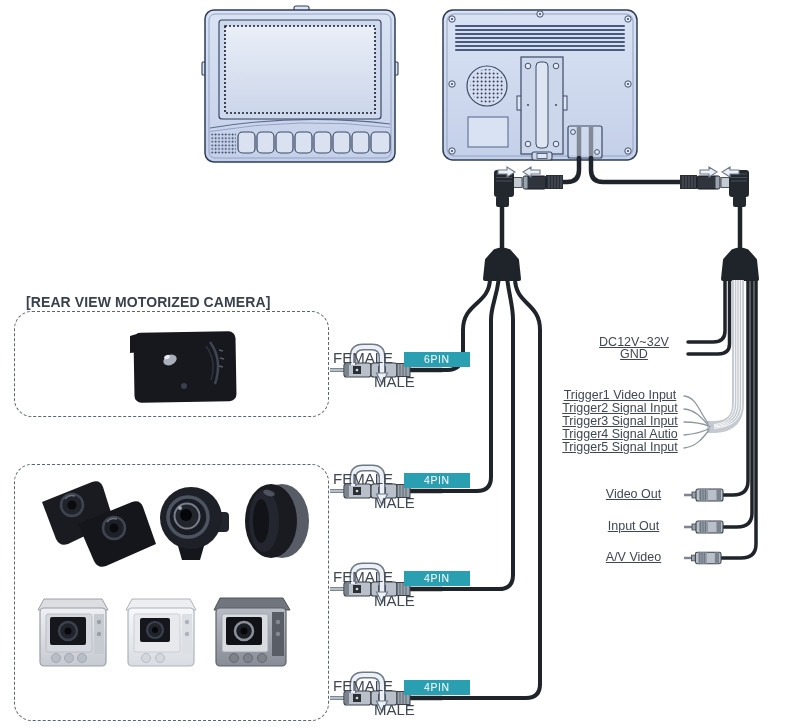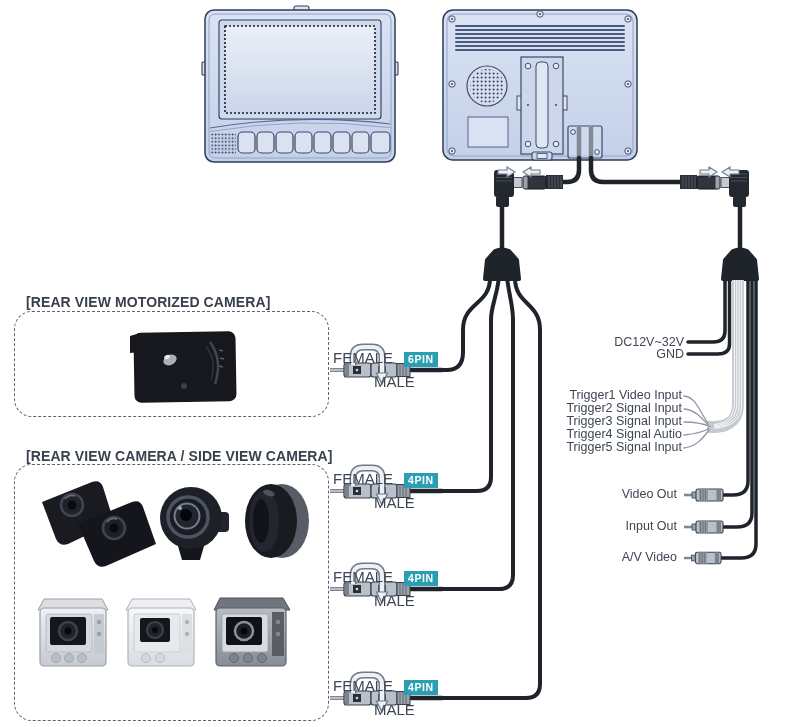--- a/index.html
+++ b/index.html
@@ -1,25 +1,25 @@
 <!DOCTYPE html>
 <html><head>
 <meta charset="utf-8">
 <style>
   html,body{margin:0;padding:0;background:#fff;}
   .stage{position:relative;width:800px;height:727px;background:#fff;
          font-family:"Liberation Sans",sans-serif;overflow:hidden;}
   svg.abs{position:absolute;}
   .lbl{position:absolute;color:#3f4754;font-size:12.5px;line-height:13px;white-space:nowrap;}
-  .r{text-align:right;}
+  .r{text-align:center;text-decoration:underline;}
   .boxtitle{position:absolute;color:#39414d;font-size:14px;font-weight:600;
             letter-spacing:0.1px;white-space:nowrap;}
   .cambox{position:absolute;border:1.6px dashed #5a6472;border-radius:18px;background:#fff0;}
-  .pin{position:absolute;background:#2b9fb2;color:#ffffff;font-size:10.5px;font-weight:bold;
-       padding:1px 4px;letter-spacing:0.6px;line-height:13px;}
+  .pin{position:absolute;background:#2b9fb2;color:#ffffff;font-size:10.5px;font-weight:normal;
+       padding:1px 20px;letter-spacing:0.6px;line-height:13px;}
   .cm{position:absolute;color:#3f4754;font-size:15px;line-height:11px;white-space:nowrap;}
 </style>
 </head>
 <body>
 
 <div class="stage">
 
 <svg class="abs" style="left:0;top:0" width="800" height="727" viewBox="0 0 800 727">
 <defs>
   <linearGradient id="bodyG" x1="0" y1="0" x2="0" y2="1">
@@ -257,21 +257,20 @@
   <path d="M12 16 L22 13 L22 32 L12 33 Z" fill="#16181d"></path>
   <rect x="16" y="12" width="102" height="70" rx="7" fill="#16181d" transform="rotate(-1 67 47)"></rect>
   <path d="M92 22 Q105 40 97 64" stroke="#474e5c" stroke-width="2.5" fill="none" opacity="0.85"></path>
   <path d="M88 26 Q99 41 93 60" stroke="#2e333d" stroke-width="1.5" fill="none"></path>
   <ellipse cx="52" cy="40" rx="7" ry="5" fill="#b8c0cc" opacity="0.9" transform="rotate(-25 52 40)"></ellipse>
   <ellipse cx="49" cy="37" rx="3" ry="2" fill="#e8ecf2" transform="rotate(-25 49 37)"></ellipse>
   <circle cx="66" cy="66" r="3" fill="#3a404c"></circle>
   <path d="M101 30 l4 1 M102 38 l4 1 M101 46 l4 1" stroke="#555c69" stroke-width="1.4"></path>
 </svg>
 
-<div class="boxtitle" style="left:26px;top:448px">[REAR VIEW CAMERA / SIDE VIEW CAMERA]</div>
 <div class="cambox" style="left:14px;top:464px;width:313px;height:255px"></div>
 
 <svg class="abs" style="left:28px;top:472px" width="286" height="106" viewBox="0 0 286 106">
   <path d="M14 30 L64 10 Q72 7 75 15 L86 50 L40 72 Q32 75 28 67 Z" fill="#191b21"></path>
   <circle cx="44" cy="33" r="11" fill="#20232a" stroke="#3f4550" stroke-width="2.5"></circle>
   <circle cx="44" cy="33" r="4.5" fill="#0a0b0e"></circle>
   <path d="M37 27 a9 9 0 0 1 10 -3" stroke="#6a7280" stroke-width="1.5" fill="none"></path>
   <path d="M50 52 L104 30 Q112 27 115 35 L128 72 L78 94 Q70 97 66 89 Z" fill="#14161b"></path>
   <circle cx="86" cy="56" r="11" fill="#1d2026" stroke="#3f4550" stroke-width="2.5"></circle>
   <circle cx="86" cy="56" r="4.5" fill="#0a0b0e"></circle>

